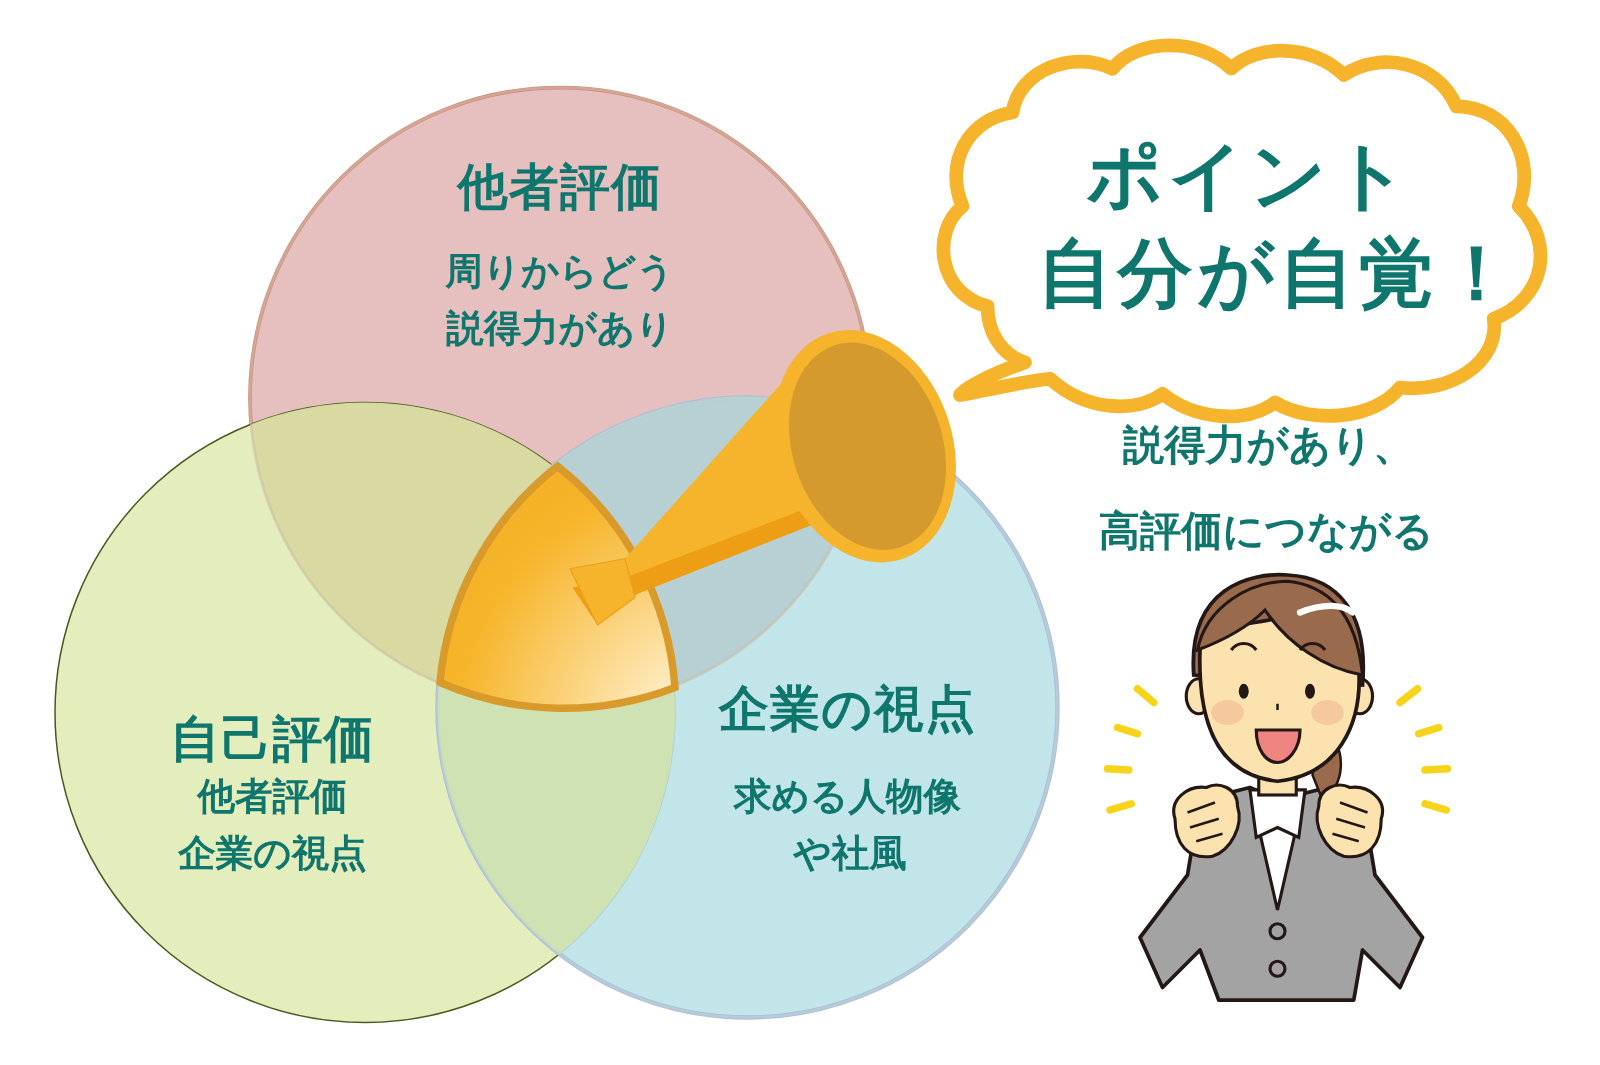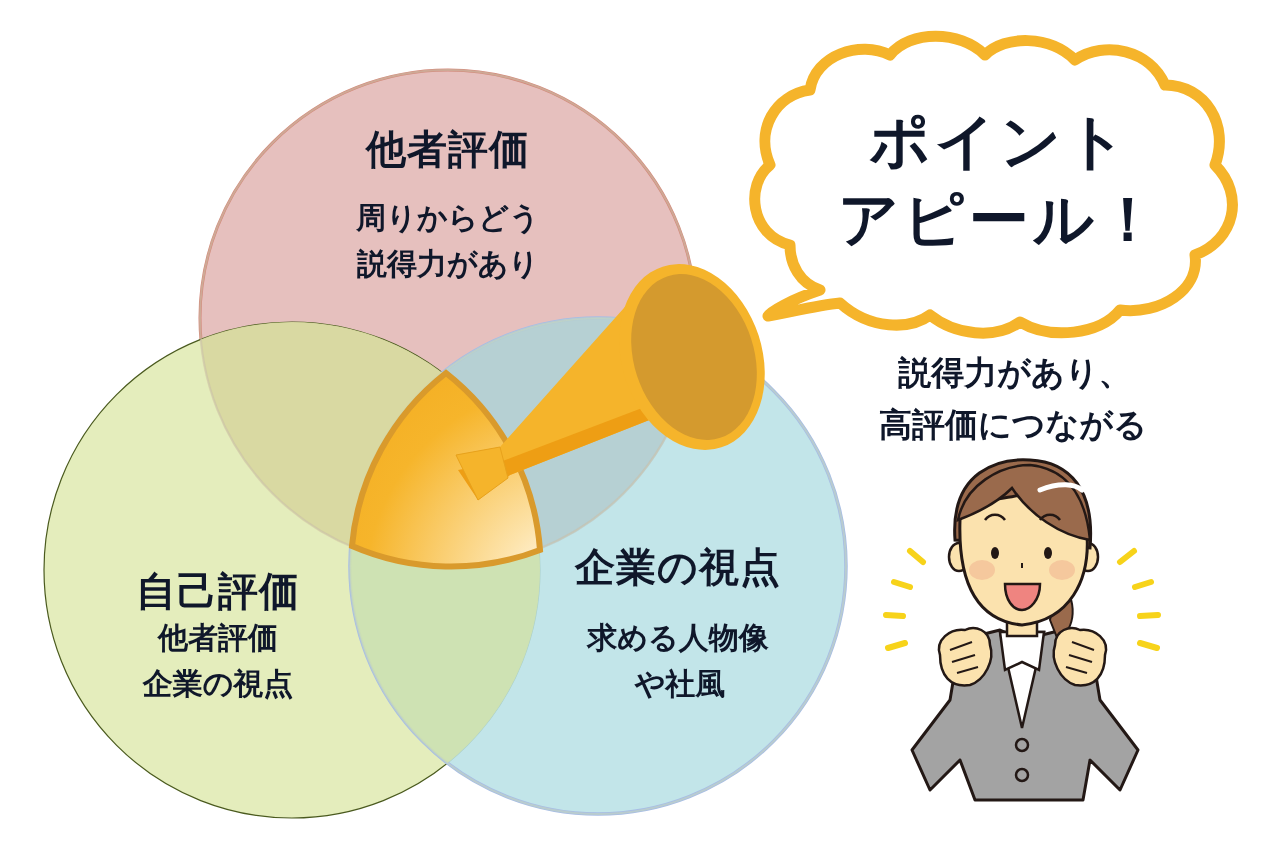--- a/index.html
+++ b/index.html
@@ -1,19 +1,19 @@
 <!DOCTYPE html>
 <html><head>
   <meta charset="utf-8">
   <style>
     html, body { margin: 0; padding: 0; background: #ffffff; }
     body { width: 1280px; height: 852px; position: relative; overflow: hidden;
            font-family: "DejaVu Sans", "Liberation Sans", sans-serif; color: #231815; }
     svg.stage { position: absolute; left: 0; top: 0; }
-    .label { position: absolute; text-align: center; font-weight: bold; color: #0f172a; white-space: nowrap; }
+    .label { position: absolute; text-align: center; font-weight: bold; color: #0f766e; white-space: nowrap; }
     .title { font-size: 40px; letter-spacing: 1px; }
     .sub { font-size: 30px; line-height: 40px; text-align: center; }
     .bubble-text { font-size: 60px; line-height: 78px; letter-spacing: 4px; }
     .result { font-size: 33px; line-height: 42px; }
   </style>
 </head>
 <body>
 
 <svg class="stage" width="1280" height="852" viewBox="0 0 1280 852">
   <defs>
@@ -148,16 +148,16 @@
 
 <div class="label title" style="left:118px; top:564px; width:200px;">自己評価</div>
 <div class="label sub" style="left:80px; top:618px; width:276px;">他者評価</div>
 <div class="label sub" style="left:80px; top:664px; width:276px;">企業の視点</div>
 
 <div class="label title" style="left:548px; top:540px; width:260px;">企業の視点</div>
 <div class="label sub" style="left:538px; top:618px; width:280px;">求める人物像</div>
 <div class="label sub" style="left:540px; top:664px; width:280px;">や社風</div>
 
 <div class="label bubble-text" style="left:830px; top:102px; width:340px;">ポイント</div>
-<div class="label bubble-text" style="left:830px; top:180px; width:340px;">アピール！</div>
+<div class="label bubble-text" style="left:830px; top:180px; width:340px;">自分が自覚！</div>
 
-<div class="label result" style="left:850px; top:352px; width:330px;">説得力があり、</div>
+<div class="label result" style="left:850px; top:338px; width:330px;font-family:Liberation Mono, monospace;">説得力があり、</div>
 <div class="label result" style="left:848px; top:404px; width:330px;text-align:center;">高評価につながる</div>
 
 </body></html>

